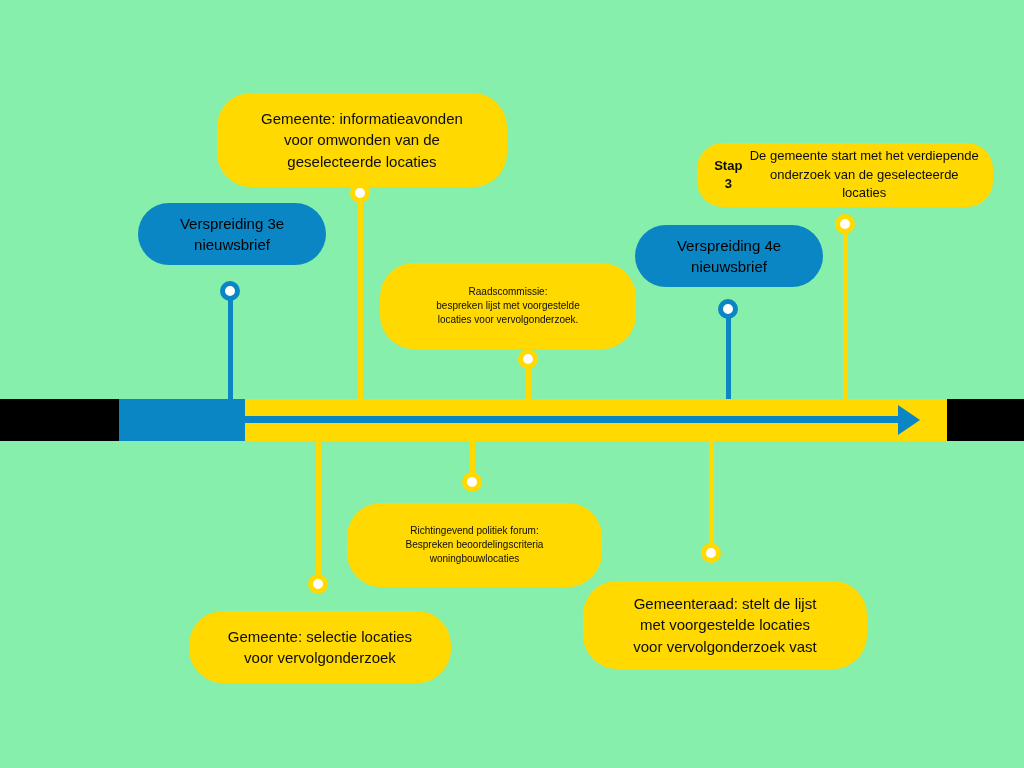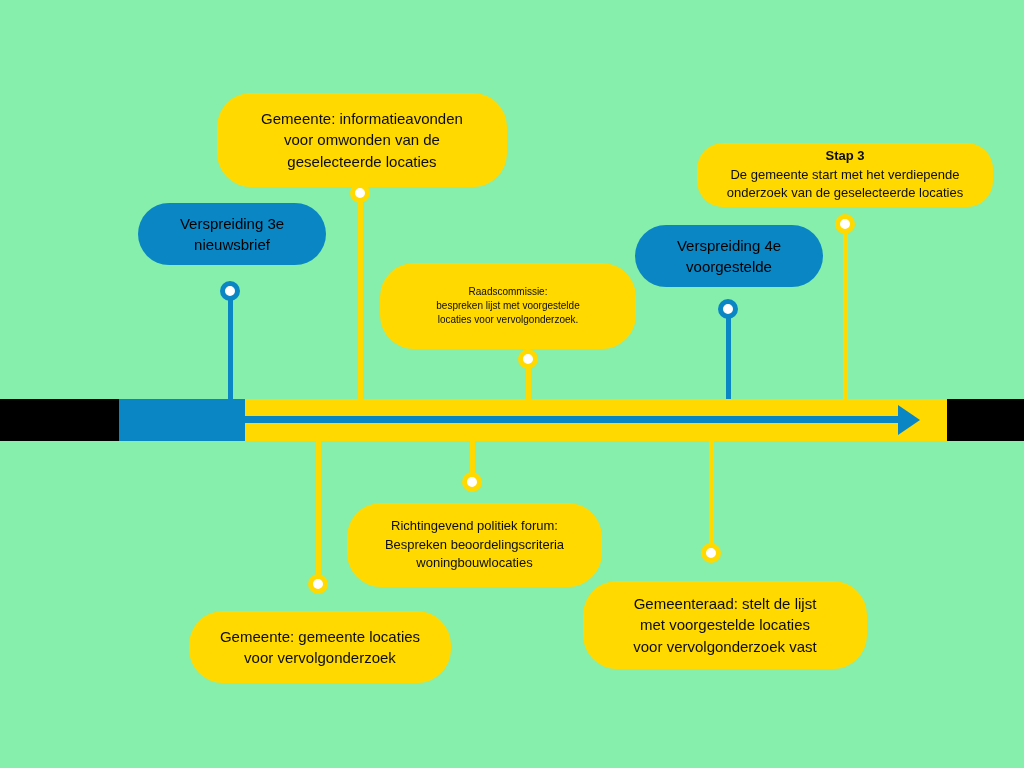--- a/index.html
+++ b/index.html
@@ -126,48 +126,48 @@
 
   <div class="card yellow" style="left:380px; top:263px; width:256px; height:86px; font-size:10px;">Raadscommissie:
 bespreken lijst met voorgestelde
 locaties voor vervolgonderzoek.</div>
   <div class="pin yellow" style="left:523px; top:349px; width:10px; height:50px;">
     <div class="stem" style="top:10px; height:40px;"></div>
     <div class="ring" style="top:0px;"></div>
   </div>
 
   <div class="card blue" style="left:635px; top:225px; width:188px; height:62px; font-size:15px; color:#000000;">Verspreiding 4e
-voorgestelde</div>
+nieuwsbrief</div>
   <div class="pin blue" style="left:723px; top:299px; width:10px; height:100px;">
     <div class="stem" style="top:10px; height:90px;"></div>
     <div class="ring" style="top:0px;"></div>
   </div>
 
-  <div class="card yellow" style="left:697px; top:143px; width:296px; height:64px; font-size:13px; border-radius:26px; padding:6px 12px; flex-direction:column;">
+  <div class="card yellow" style="left:697px; top:143px; width:296px; height:64px; font-size:13px; border-radius:26px; padding:6px 12px; flex-direction:row;">
     <span class="title">Stap 3</span>
     <span>De gemeente start met het verdiepende
 onderzoek van de geselecteerde locaties</span>
   </div>
   <div class="pin yellow" style="left:840px; top:214px; width:10px; height:185px;">
     <div class="stem" style="top:10px; height:175px;"></div>
     <div class="ring" style="top:0px;"></div>
   </div>
 
   <div class="pin yellow" style="left:313px; top:441px; width:10px; height:153px;">
     <div class="stem" style="top:0px; height:143px;"></div>
     <div class="ring" style="bottom:0px;"></div>
   </div>
-  <div class="card yellow" style="left:189px; top:611px; width:262px; height:72px; font-size:15px;">Gemeente: gemeente locaties
+  <div class="card yellow" style="left:189px; top:611px; width:262px; height:72px; font-size:15px;">Gemeente: selectie locaties
 voor vervolgonderzoek</div>
 
   <div class="pin yellow" style="left:467px; top:441px; width:10px; height:51px;">
     <div class="stem" style="top:0px; height:41px;"></div>
     <div class="ring" style="bottom:0px;"></div>
   </div>
-  <div class="card yellow" style="left:347px; top:503px; width:255px; height:84px; font-size:13px;">Richtingevend politiek forum:
+  <div class="card yellow" style="left:347px; top:503px; width:255px; height:84px; font-size:10px;">Richtingevend politiek forum:
 Bespreken beoordelingscriteria
 woningbouwlocaties</div>
 
   <div class="pin yellow" style="left:706px; top:441px; width:10px; height:122px;">
     <div class="stem" style="top:0px; height:112px;"></div>
     <div class="ring" style="bottom:0px;"></div>
   </div>
   <div class="card yellow" style="left:583px; top:581px; width:284px; height:88px; font-size:15px;">Gemeenteraad: stelt de lijst
 met voorgestelde locaties
 voor vervolgonderzoek vast</div>

